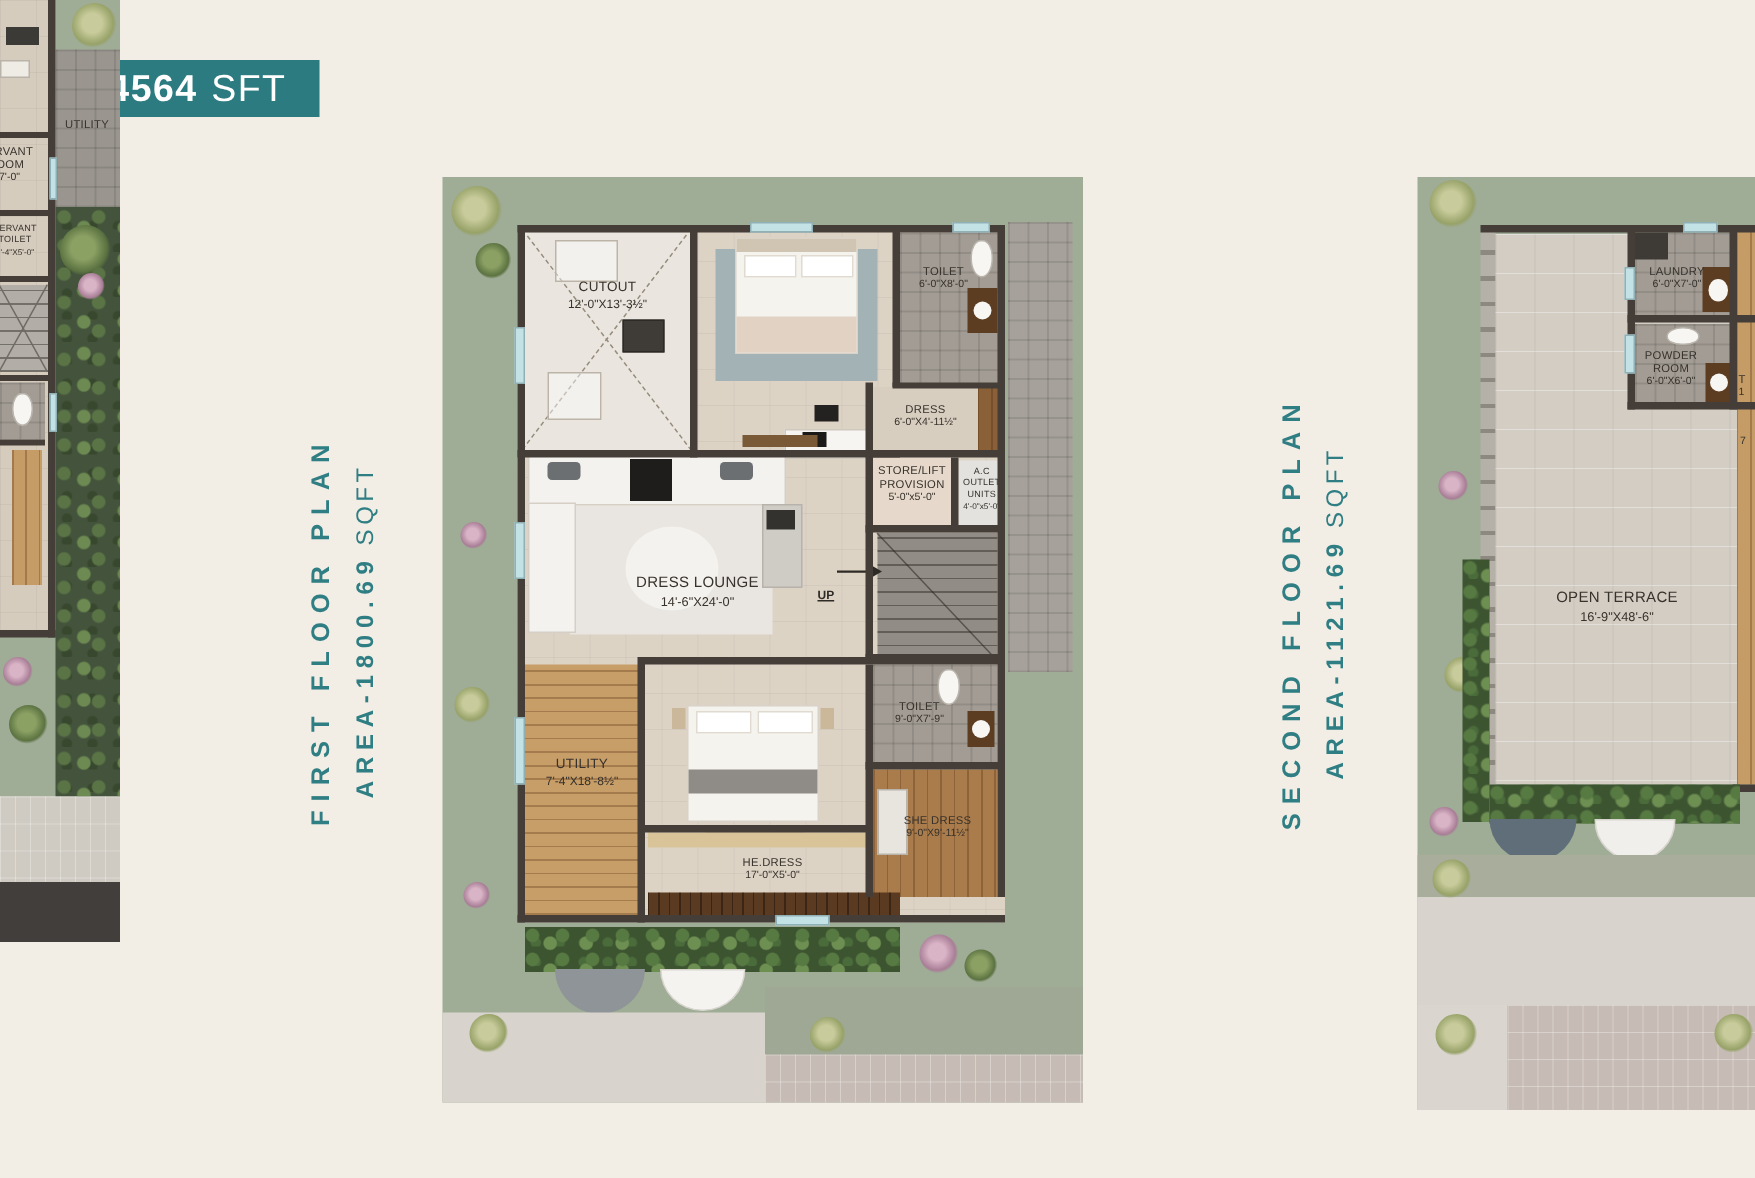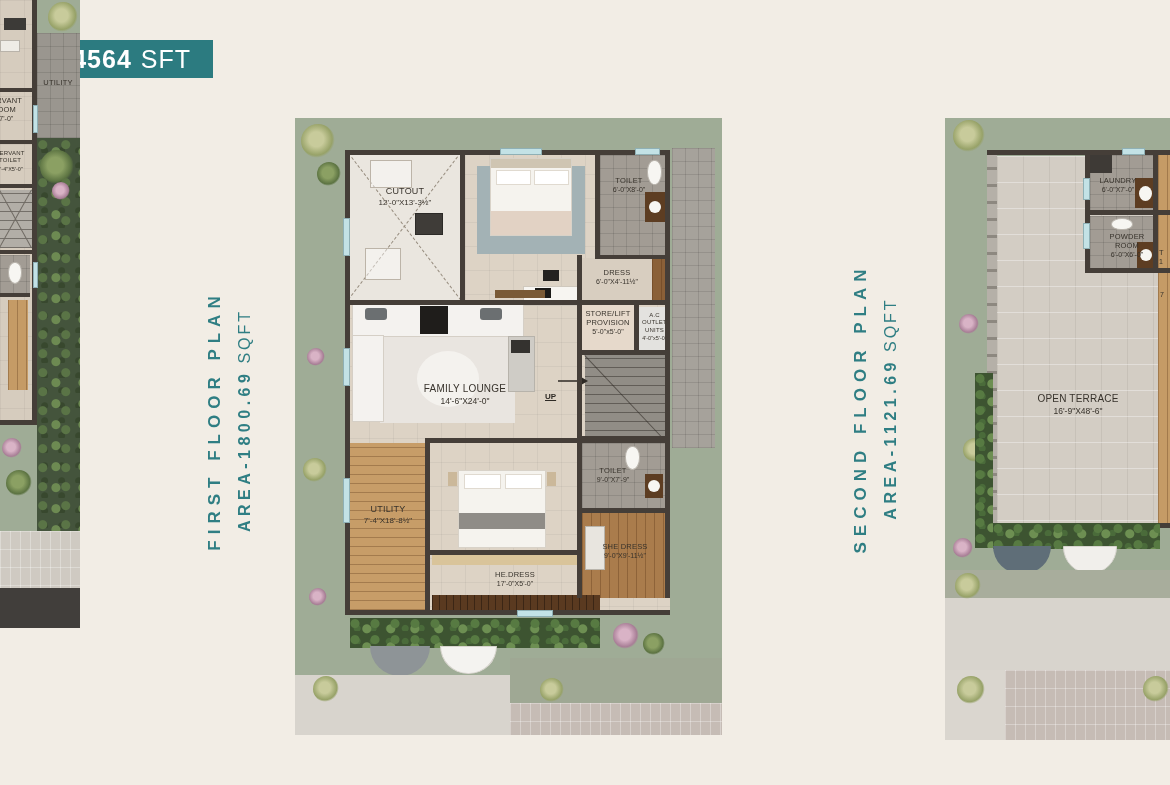--- a/index.html
+++ b/index.html
@@ -237,21 +237,21 @@
   <div class="blk" style="left:85px;top:210px;width:135px;height:95px;background:#e9e5e0;"></div>
   <div class="blk" style="left:122px;top:233px;width:62px;height:56px;border-radius:50%;background:#f4f2ee;"></div>
   <div class="blk" style="left:57px;top:185px;width:170px;height:32px;background:#f4f2ef;border:1px solid #d5cfc6;"></div>
   <div class="blk" style="left:57px;top:217px;width:30px;height:85px;background:#f4f2ef;border:1px solid #d5cfc6;"></div>
   <div class="blk" style="left:70px;top:190px;width:22px;height:12px;background:#6b6f71;border-radius:3px;"></div>
   <div class="blk" style="left:185px;top:190px;width:22px;height:12px;background:#6b6f71;border-radius:3px;"></div>
   <div class="blk" style="left:125px;top:188px;width:28px;height:28px;background:#1f1d1b;"></div>
   <div class="blk" style="left:213px;top:218px;width:25px;height:54px;background:#cfccc6;border:1px solid #b7b3ab;"></div>
   <div class="blk" style="left:216px;top:222px;width:19px;height:13px;background:#34322f;"></div>
   <div class="lbl" style="left:105px;top:265px;width:130px;">
-    <div class="nm">FAMILY LOUNGE</div>
+    <div class="nm">DRESS LOUNGE</div>
     <div class="dm">14'-6"X24'-0"</div>
   </div>
 
   <div class="bed" style="left:163px;top:352px;width:88px;height:78px;">
     <div class="blk" style="left:5px;top:3px;width:35px;height:13px;background:#ffffff;border:1px solid #e0dad0;"></div>
     <div class="blk" style="left:46px;top:3px;width:35px;height:13px;background:#ffffff;border:1px solid #e0dad0;"></div>
     <div class="blk" style="left:0;bottom:18px;width:100%;height:16px;background:#8f8c87;"></div>
   </div>
   <div class="blk" style="left:153px;top:354px;width:9px;height:14px;background:#cbb89a;"></div>
   <div class="blk" style="left:252px;top:354px;width:9px;height:14px;background:#cbb89a;"></div>
@@ -356,21 +356,21 @@
   <div class="lbl sm" style="left:143px;top:58px;width:60px;">
     <div class="nm">LAUNDRY</div>
     <div class="dm">6'-0"X7'-0"</div>
   </div>
 
   <div class="blk tile" style="left:145px;top:98px;width:65px;height:55px;"></div>
   <div class="wc" style="left:166px;top:100px;width:22px;height:12px;border-radius:50% 50% 45% 45%;"></div>
   <div class="cab" style="left:192px;top:124px;width:18px;height:26px;">
     <div class="sink" style="left:3px;top:7px;width:12px;height:12px;"></div>
   </div>
-  <div class="lbl sm" style="left:151px;top:114px;width:62px;">
+  <div class="lbl sm" style="left:138px;top:114px;width:62px;">
     <div class="nm">POWDER</div>
     <div class="nm">ROOM</div>
     <div class="dm">6'-0"X6'-0"</div>
   </div>
 
   <div class="blk wood-v" style="left:213px;top:32px;width:14px;height:373px;"></div>
   <div class="lbl sm" style="left:214px;top:130px;width:22px;text-align:left;">
     <div class="nm">T</div>
     <div class="dm">1</div>
   </div>

